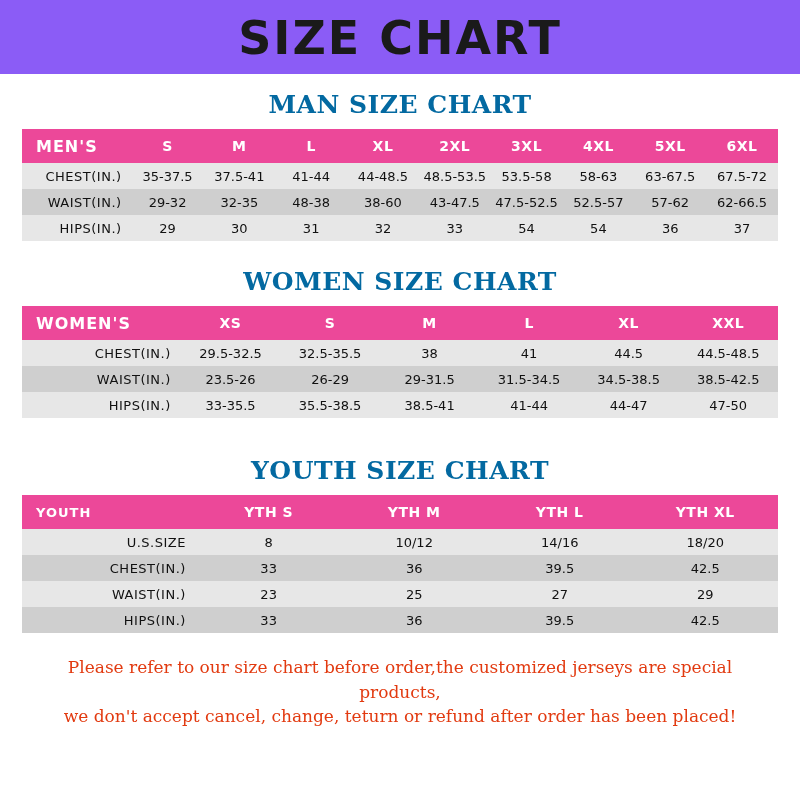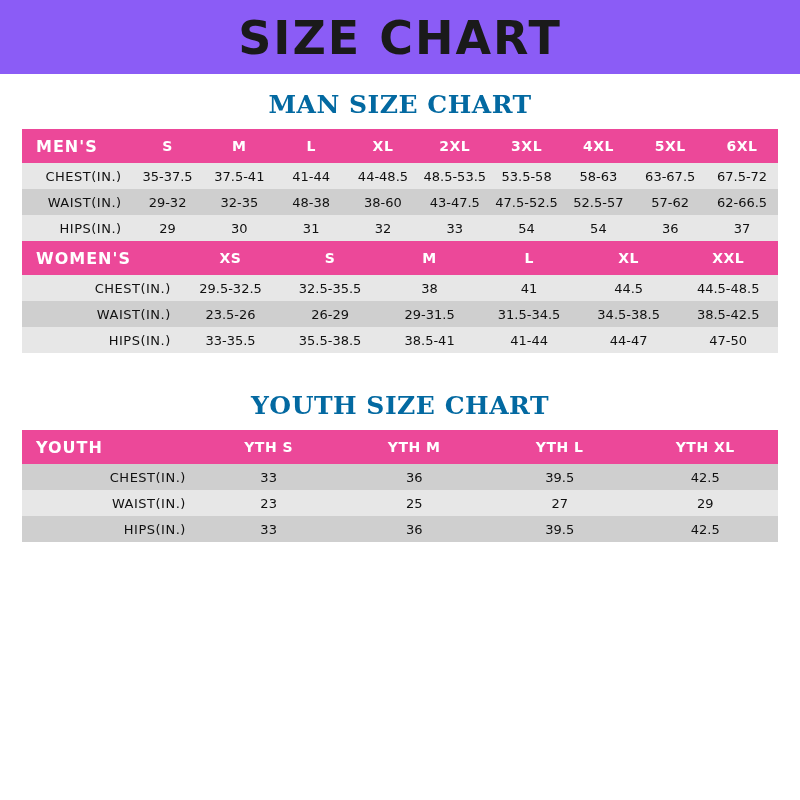--- a/index.html
+++ b/index.html
@@ -89,21 +89,21 @@
     text-align: right;
     padding-right: 10px;
     font-size: 13px;
     letter-spacing: 0.5px;
     color: #111;
   }
   
   table.men col.c0 { width: 14.5%; }
   table.women col.c0 { width: 21%; }
   table.youth col.c0 { width: 23%; }
-  table.youth thead th.label-col { font-size: 16px; }
+  table.youth thead th.label-col { font-size: 13px; }
 
   .footer-note {
     margin-top: 22px;
     padding: 0 18px;
     text-align: center;
     color: #e23a10;
     font-family: "DejaVu Serif", serif;
     font-size: 17px;
     line-height: 1.45;
   }
@@ -180,20 +180,21 @@
           <td>32</td>
           <td>33</td>
           <td>54</td>
           <td>54</td>
           <td>36</td>
           <td>37</td>
         </tr>
       </tbody>
     </table>
 
+    <div class="section-title women">WOMEN SIZE CHART</div>
     <table class="size-table women">
       <colgroup>
           <col class="c0">
           <col>
           <col>
           <col>
           <col>
           <col>
           <col>
         </colgroup>
@@ -251,20 +252,27 @@
       <thead>
         <tr>
           <th class="label-col">YOUTH</th>
           <th>YTH S</th>
           <th>YTH M</th>
           <th>YTH L</th>
           <th>YTH XL</th>
         </tr>
       </thead>
       <tbody>
+        <tr class="row-light">
+          <td class="label-col">U.S.SIZE</td>
+          <td>8</td>
+          <td>10/12</td>
+          <td>14/16</td>
+          <td>18/20</td>
+        </tr>
         <tr class="row-dark">
           <td class="label-col">CHEST(IN.)</td>
           <td>33</td>
           <td>36</td>
           <td>39.5</td>
           <td>42.5</td>
         </tr>
         <tr class="row-light">
           <td class="label-col">WAIST(IN.)</td>
           <td>23</td>
@@ -275,15 +283,19 @@
         <tr class="row-dark">
           <td class="label-col">HIPS(IN.)</td>
           <td>33</td>
           <td>36</td>
           <td>39.5</td>
           <td>42.5</td>
         </tr>
       </tbody>
     </table>
 
+    <div class="footer-note">
+      <div>Please refer to our size chart before order,the customized jerseys are special products,</div>
+      <div>we don't accept cancel, change, teturn or refund after order has been placed!</div>
+    </div>
 
   </div>
 </div>
 
 </body></html>

